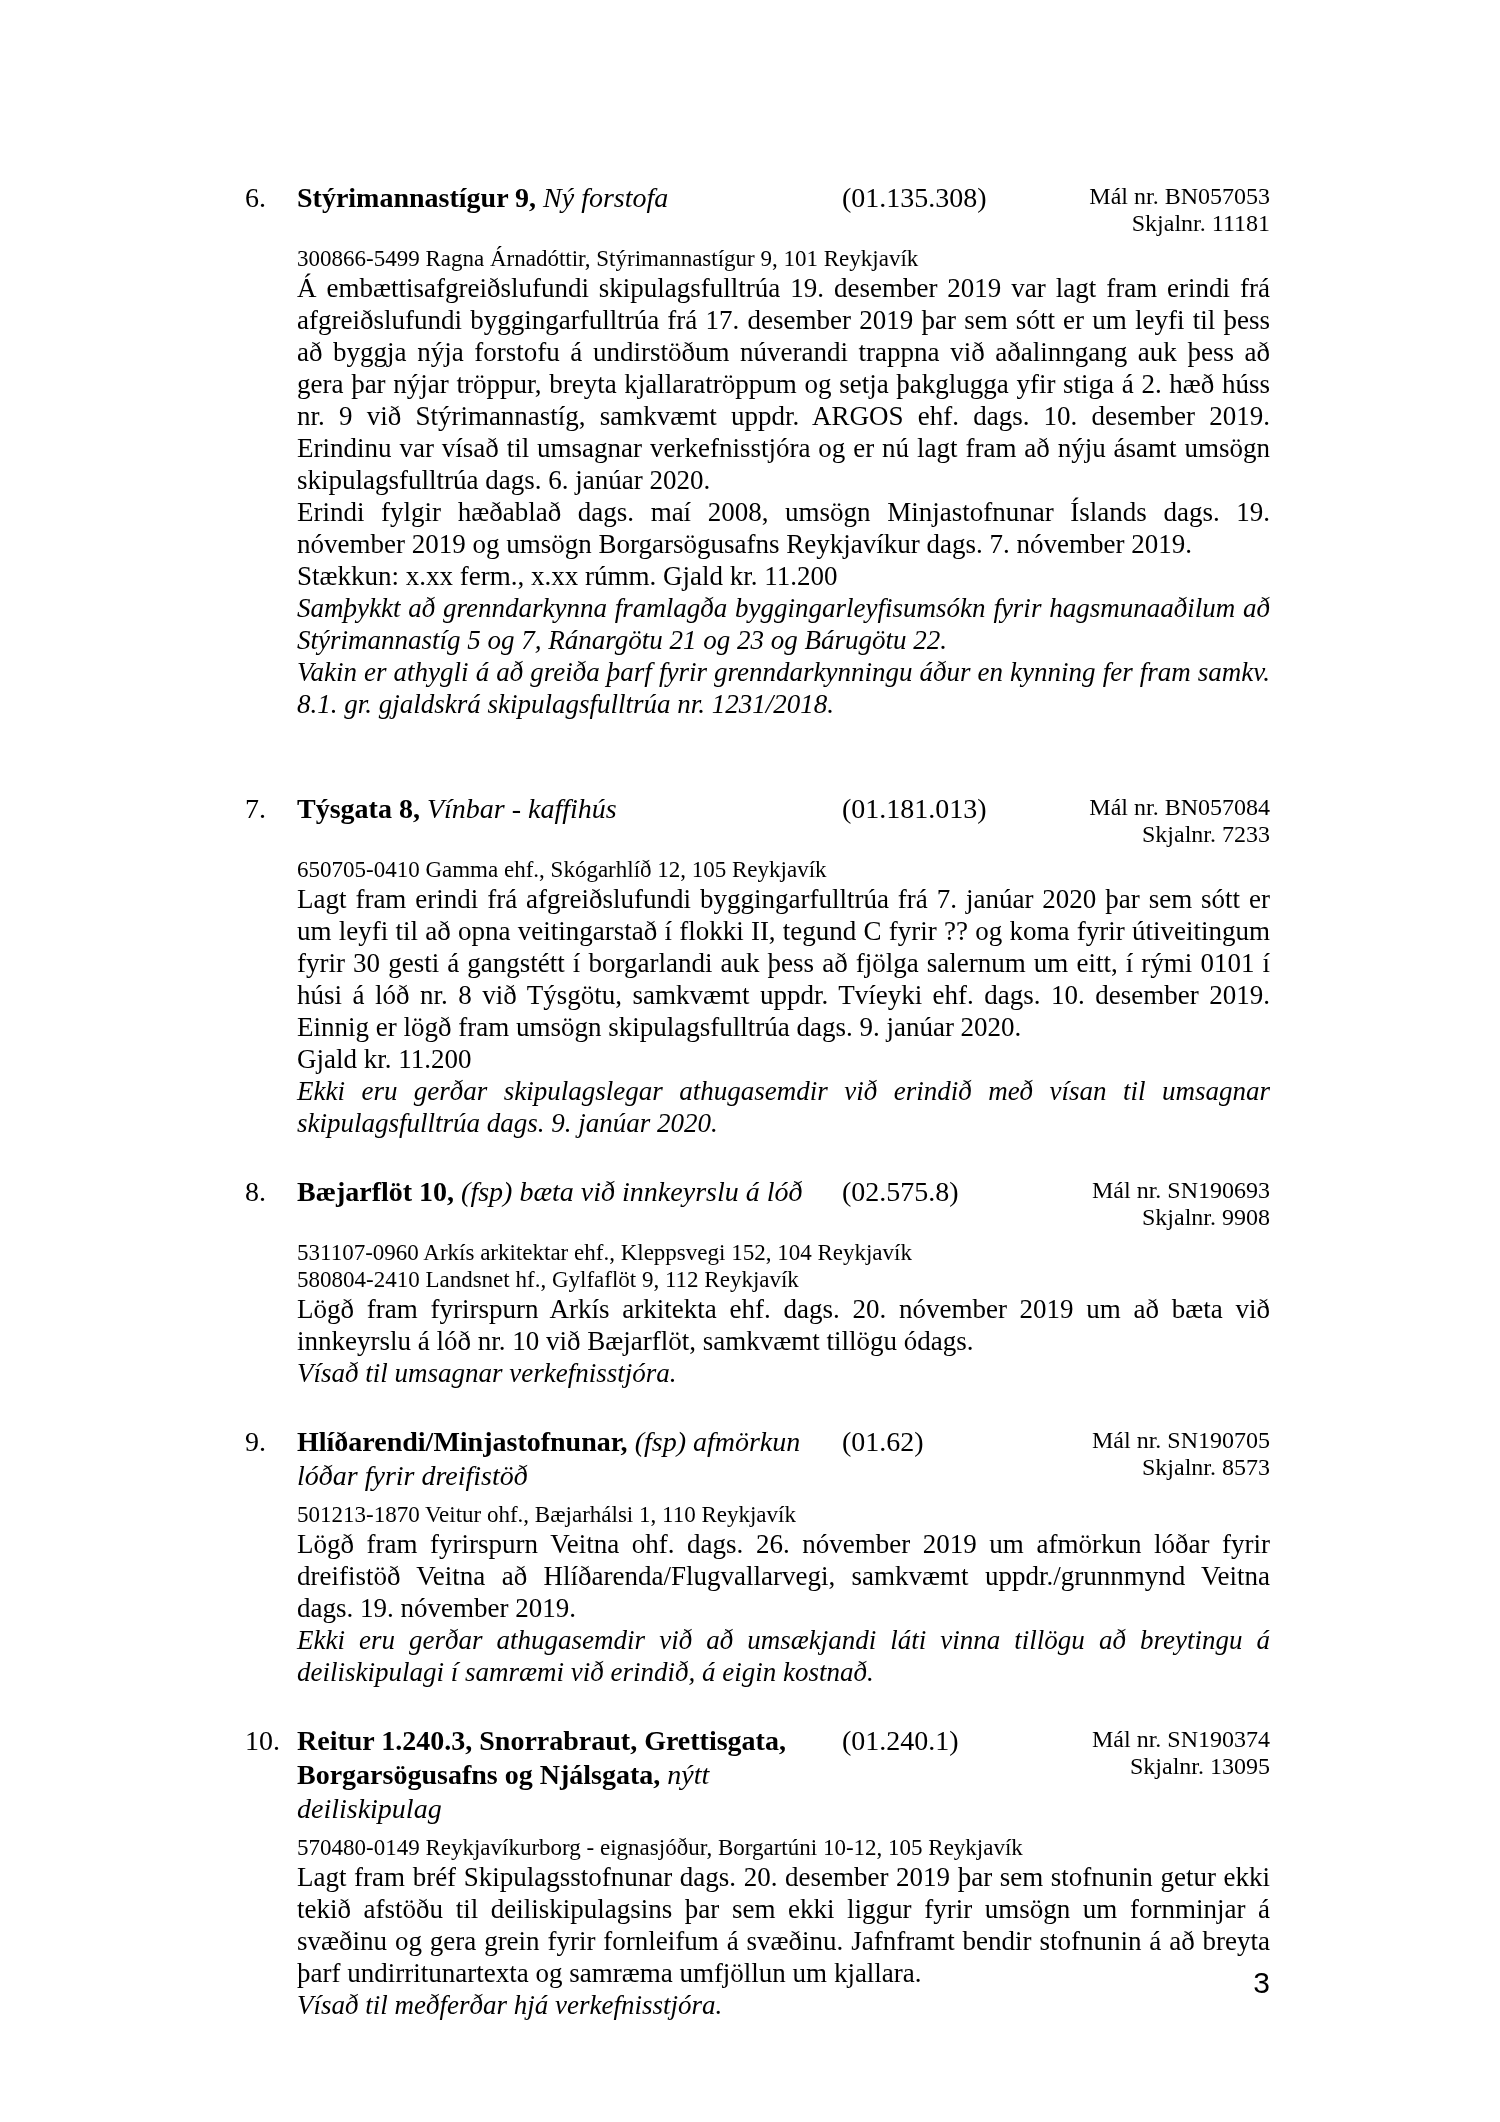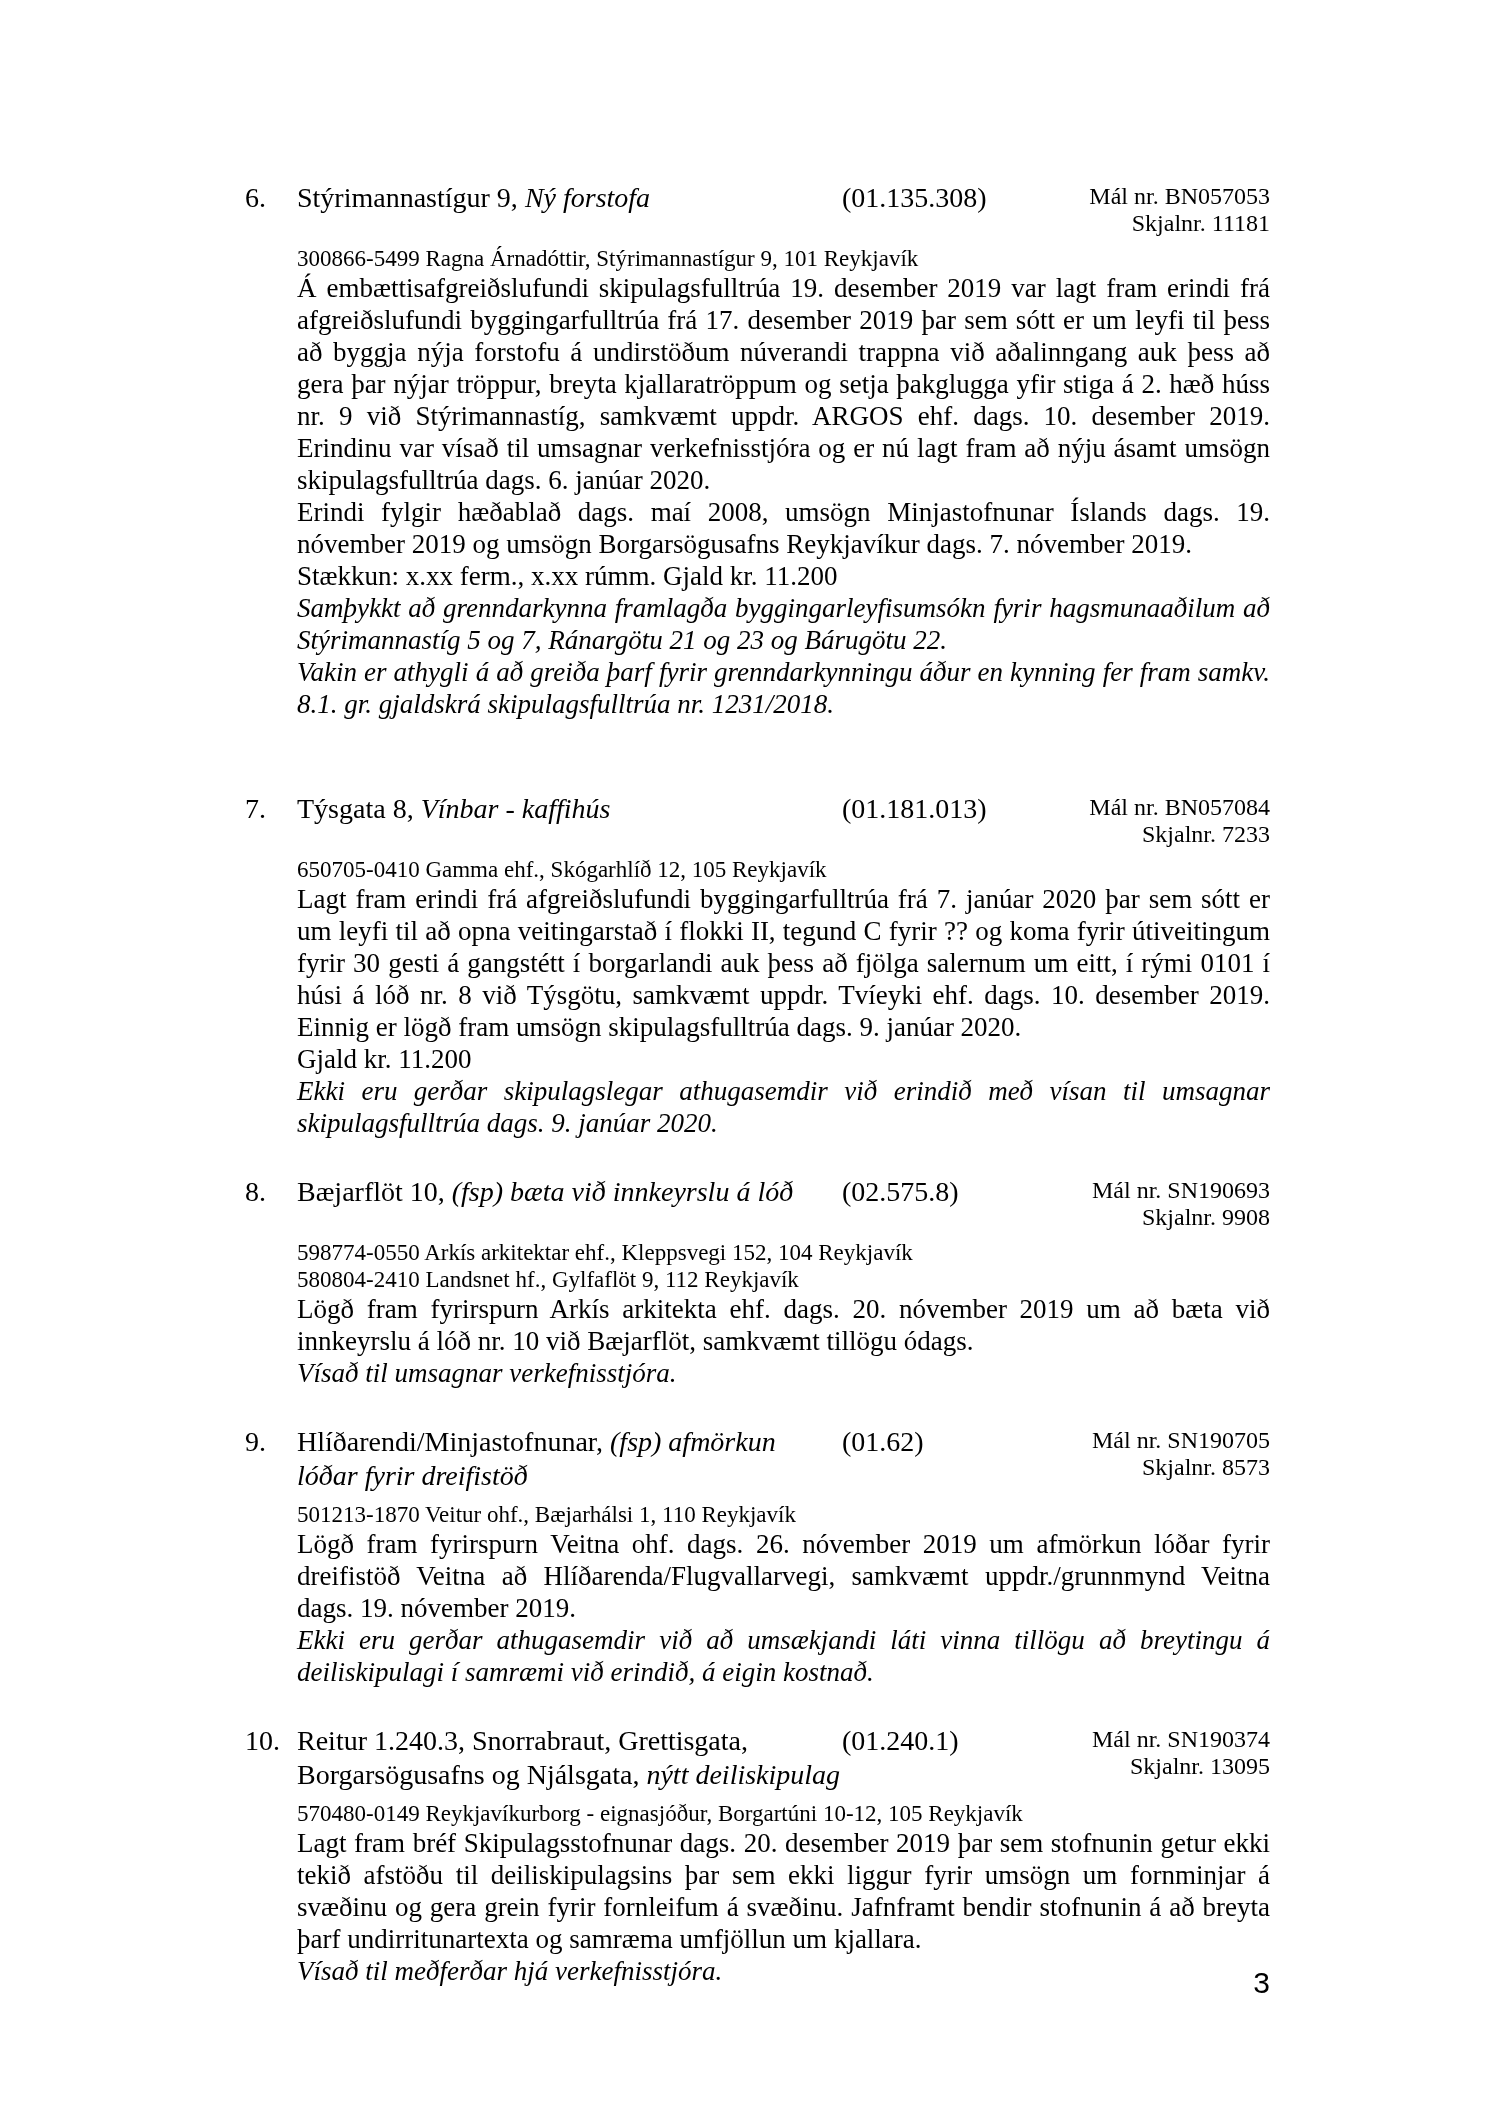--- a/index.html
+++ b/index.html
@@ -23,21 +23,21 @@
   .item.gap-large { margin-bottom: 72px; }
   .item-head {
     display: grid;
     grid-template-columns: 52px 545px 190px 1fr;
     align-items: start;
   }
   .num, .title, .code {
     font-size: 28px;
     line-height: 34px;
   }
-  .title .t-bold { font-weight: normal; }
+  .title .t-bold { font-weight: bold; }
   .title .t-ital { font-style: italic; }
   .meta {
     font-size: 24px;
     line-height: 27px;
     text-align: right;
     padding-top: 2px;
   }
   .item-main {
     margin-left: 52px;
     width: 973px;
@@ -107,21 +107,21 @@
           <div class="item-head">
             <div class="num">8.</div>
             <div class="title"><span class="t-bold">Bæjarflöt 10,</span> <span class="t-ital">(fsp) bæta við innkeyrslu á lóð</span></div>
             <div class="code">(02.575.8)</div>
             <div class="meta">
               <div>Mál nr. SN190693</div>
               <div>Skjalnr. 9908</div>
             </div>
           </div>
           <div class="item-main">
-            <div class="addr">598774-0550 Arkís arkitektar ehf., Kleppsvegi 152, 104 Reykjavík</div>
+            <div class="addr">531107-0960 Arkís arkitektar ehf., Kleppsvegi 152, 104 Reykjavík</div>
             <div class="addr">580804-2410 Landsnet hf., Gylfaflöt 9, 112 Reykjavík</div>
             <p class="para">Lögð fram fyrirspurn Arkís arkitekta ehf. dags. 20. nóvember 2019 um að bæta við innkeyrslu á lóð nr. 10 við Bæjarflöt, samkvæmt tillögu ódags.</p>
             <p class="para italic">Vísað til umsagnar verkefnisstjóra.</p>
           </div>
         </section>
         <section class="item">
           <div class="item-head">
             <div class="num">9.</div>
             <div class="title"><span class="t-bold">Hlíðarendi/Minjastofnunar,</span> <span class="t-ital">(fsp) afmörkun lóðar fyrir dreifistöð</span></div>
             <div class="code">(01.62)</div>

